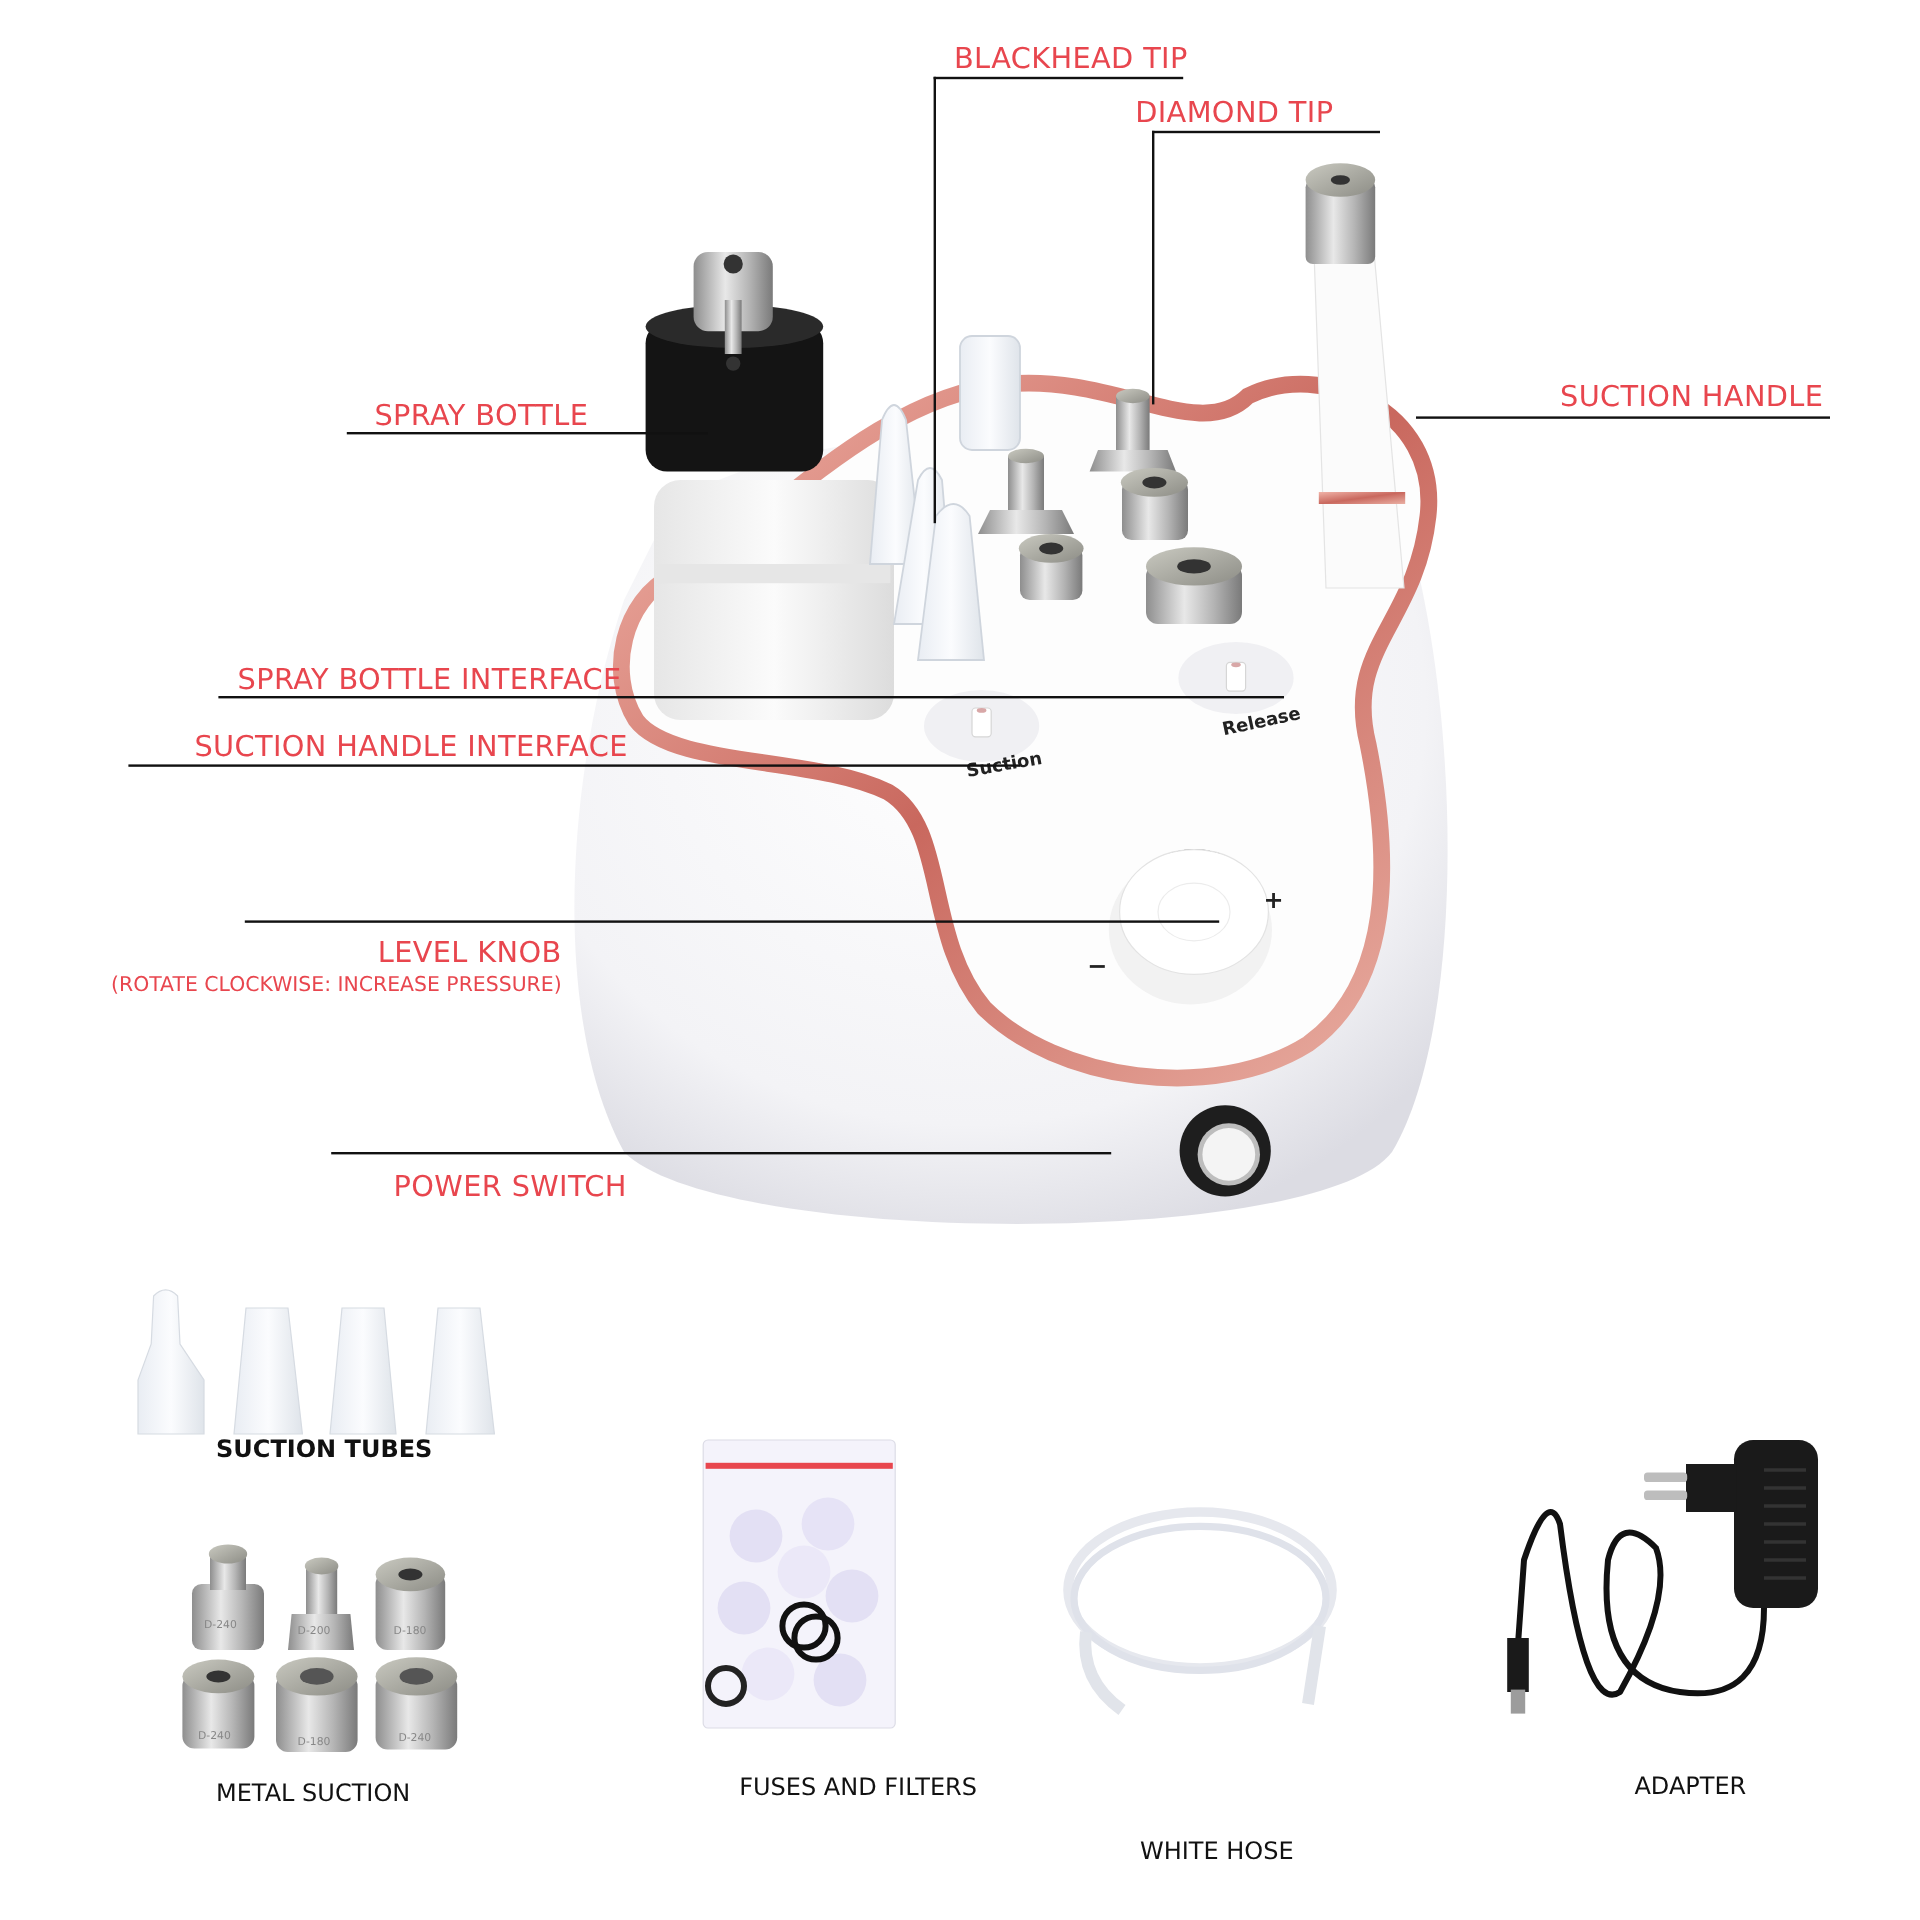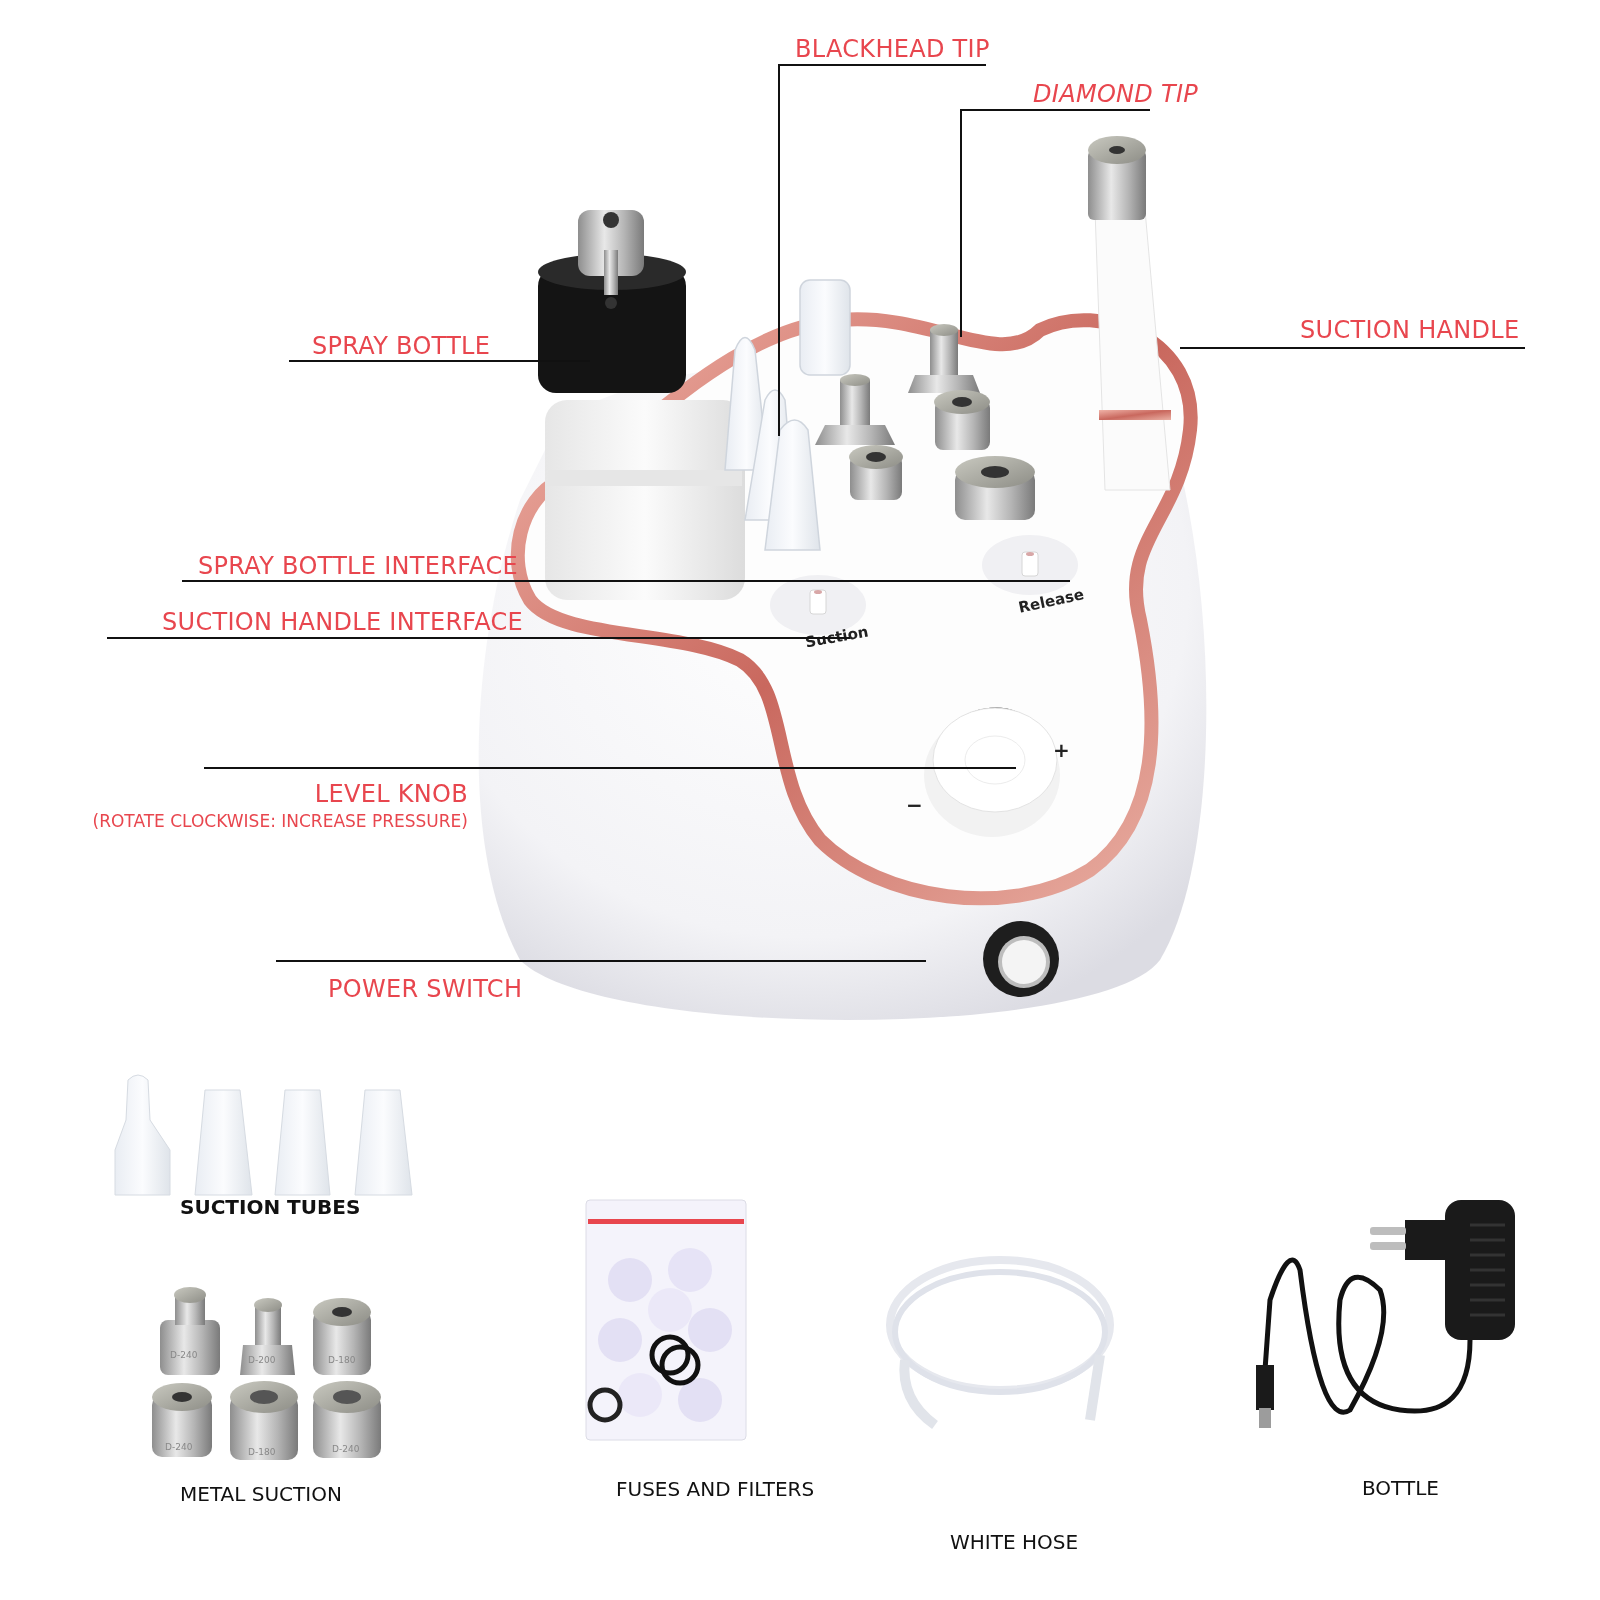--- a/index.html
+++ b/index.html
@@ -128,21 +128,21 @@
 
 <div class="abs" style="left:805px;top:628px;font-size:15px;font-weight:bold;color:#222;transform:rotate(-10deg);">Suction</div>
 <div class="abs" style="left:1018px;top:592px;font-size:15px;font-weight:bold;color:#222;transform:rotate(-12deg);">Release</div>
 <div class="abs" style="left:906px;top:793px;font-size:20px;font-weight:bold;color:#222;">−</div>
 <div class="abs" style="left:1053px;top:738px;font-size:20px;font-weight:bold;color:#222;">+</div>
 
 <div class="callout-label" style="left:795px;top:35px;">BLACKHEAD TIP</div>
 <div class="hline" style="left:778px;top:64px;width:208px;"></div>
 <div class="vline" style="left:778px;top:64px;height:372px;"></div>
 
-<div class="callout-label" style="left:1033px;top:80px;font-style:italic;">DIAMOND TIP</div>
+<div class="callout-label" style="left:946px;top:80px;">DIAMOND TIP</div>
 <div class="hline" style="left:960px;top:109px;width:190px;"></div>
 <div class="vline" style="left:960px;top:109px;height:228px;"></div>
 
 <div class="callout-label" style="left:312px;top:332px;">SPRAY BOTTLE</div>
 <div class="hline" style="left:289px;top:360px;width:301px;"></div>
 
 <div class="callout-label" style="left:1300px;top:316px;">SUCTION HANDLE</div>
 <div class="hline" style="left:1180px;top:347px;width:345px;"></div>
 
 <div class="callout-label" style="left:198px;top:552px;">SPRAY BOTTLE INTERFACE</div>
@@ -227,20 +227,20 @@
     <path d="M1470,1340 Q1470,1420 1400,1410 Q1330,1400 1340,1300 Q1350,1260 1380,1290 Q1395,1330 1350,1410 Q1320,1430 1300,1270 Q1290,1240 1270,1300 L1265,1370" fill="none" stroke="#111" stroke-width="5"></path>
     <rect x="1256" y="1365" width="18" height="45" fill="#1a1a1a"></rect>
     <rect x="1259" y="1408" width="12" height="20" fill="#9c9c9c"></rect>
   </g>
 </svg>
 
 <div class="acc-label" style="left:180px;top:1195px;font-weight:bold;">SUCTION TUBES</div>
 <div class="acc-label" style="left:180px;top:1482px;">METAL SUCTION</div>
 <div class="acc-label" style="left:572px;top:1477px;margin-left:44px;">FUSES AND FILTERS</div>
 <div class="acc-label" style="left:950px;top:1530px;">WHITE HOSE</div>
-<div class="acc-label" style="left:1362px;top:1476px;">BOTTLE</div>
+<div class="acc-label" style="left:1362px;top:1476px;">ADAPTER</div>
 
 <div class="abs" style="left:170px;top:1350px;font-size:9px;color:#888;">D-240</div>
 <div class="abs" style="left:248px;top:1355px;font-size:9px;color:#888;">D-200</div>
 <div class="abs" style="left:328px;top:1355px;font-size:9px;color:#888;">D-180</div>
 <div class="abs" style="left:165px;top:1442px;font-size:9px;color:#888;">D-240</div>
 <div class="abs" style="left:248px;top:1447px;font-size:9px;color:#888;">D-180</div>
 <div class="abs" style="left:332px;top:1444px;font-size:9px;color:#888;">D-240</div>
 
 </body></html>

